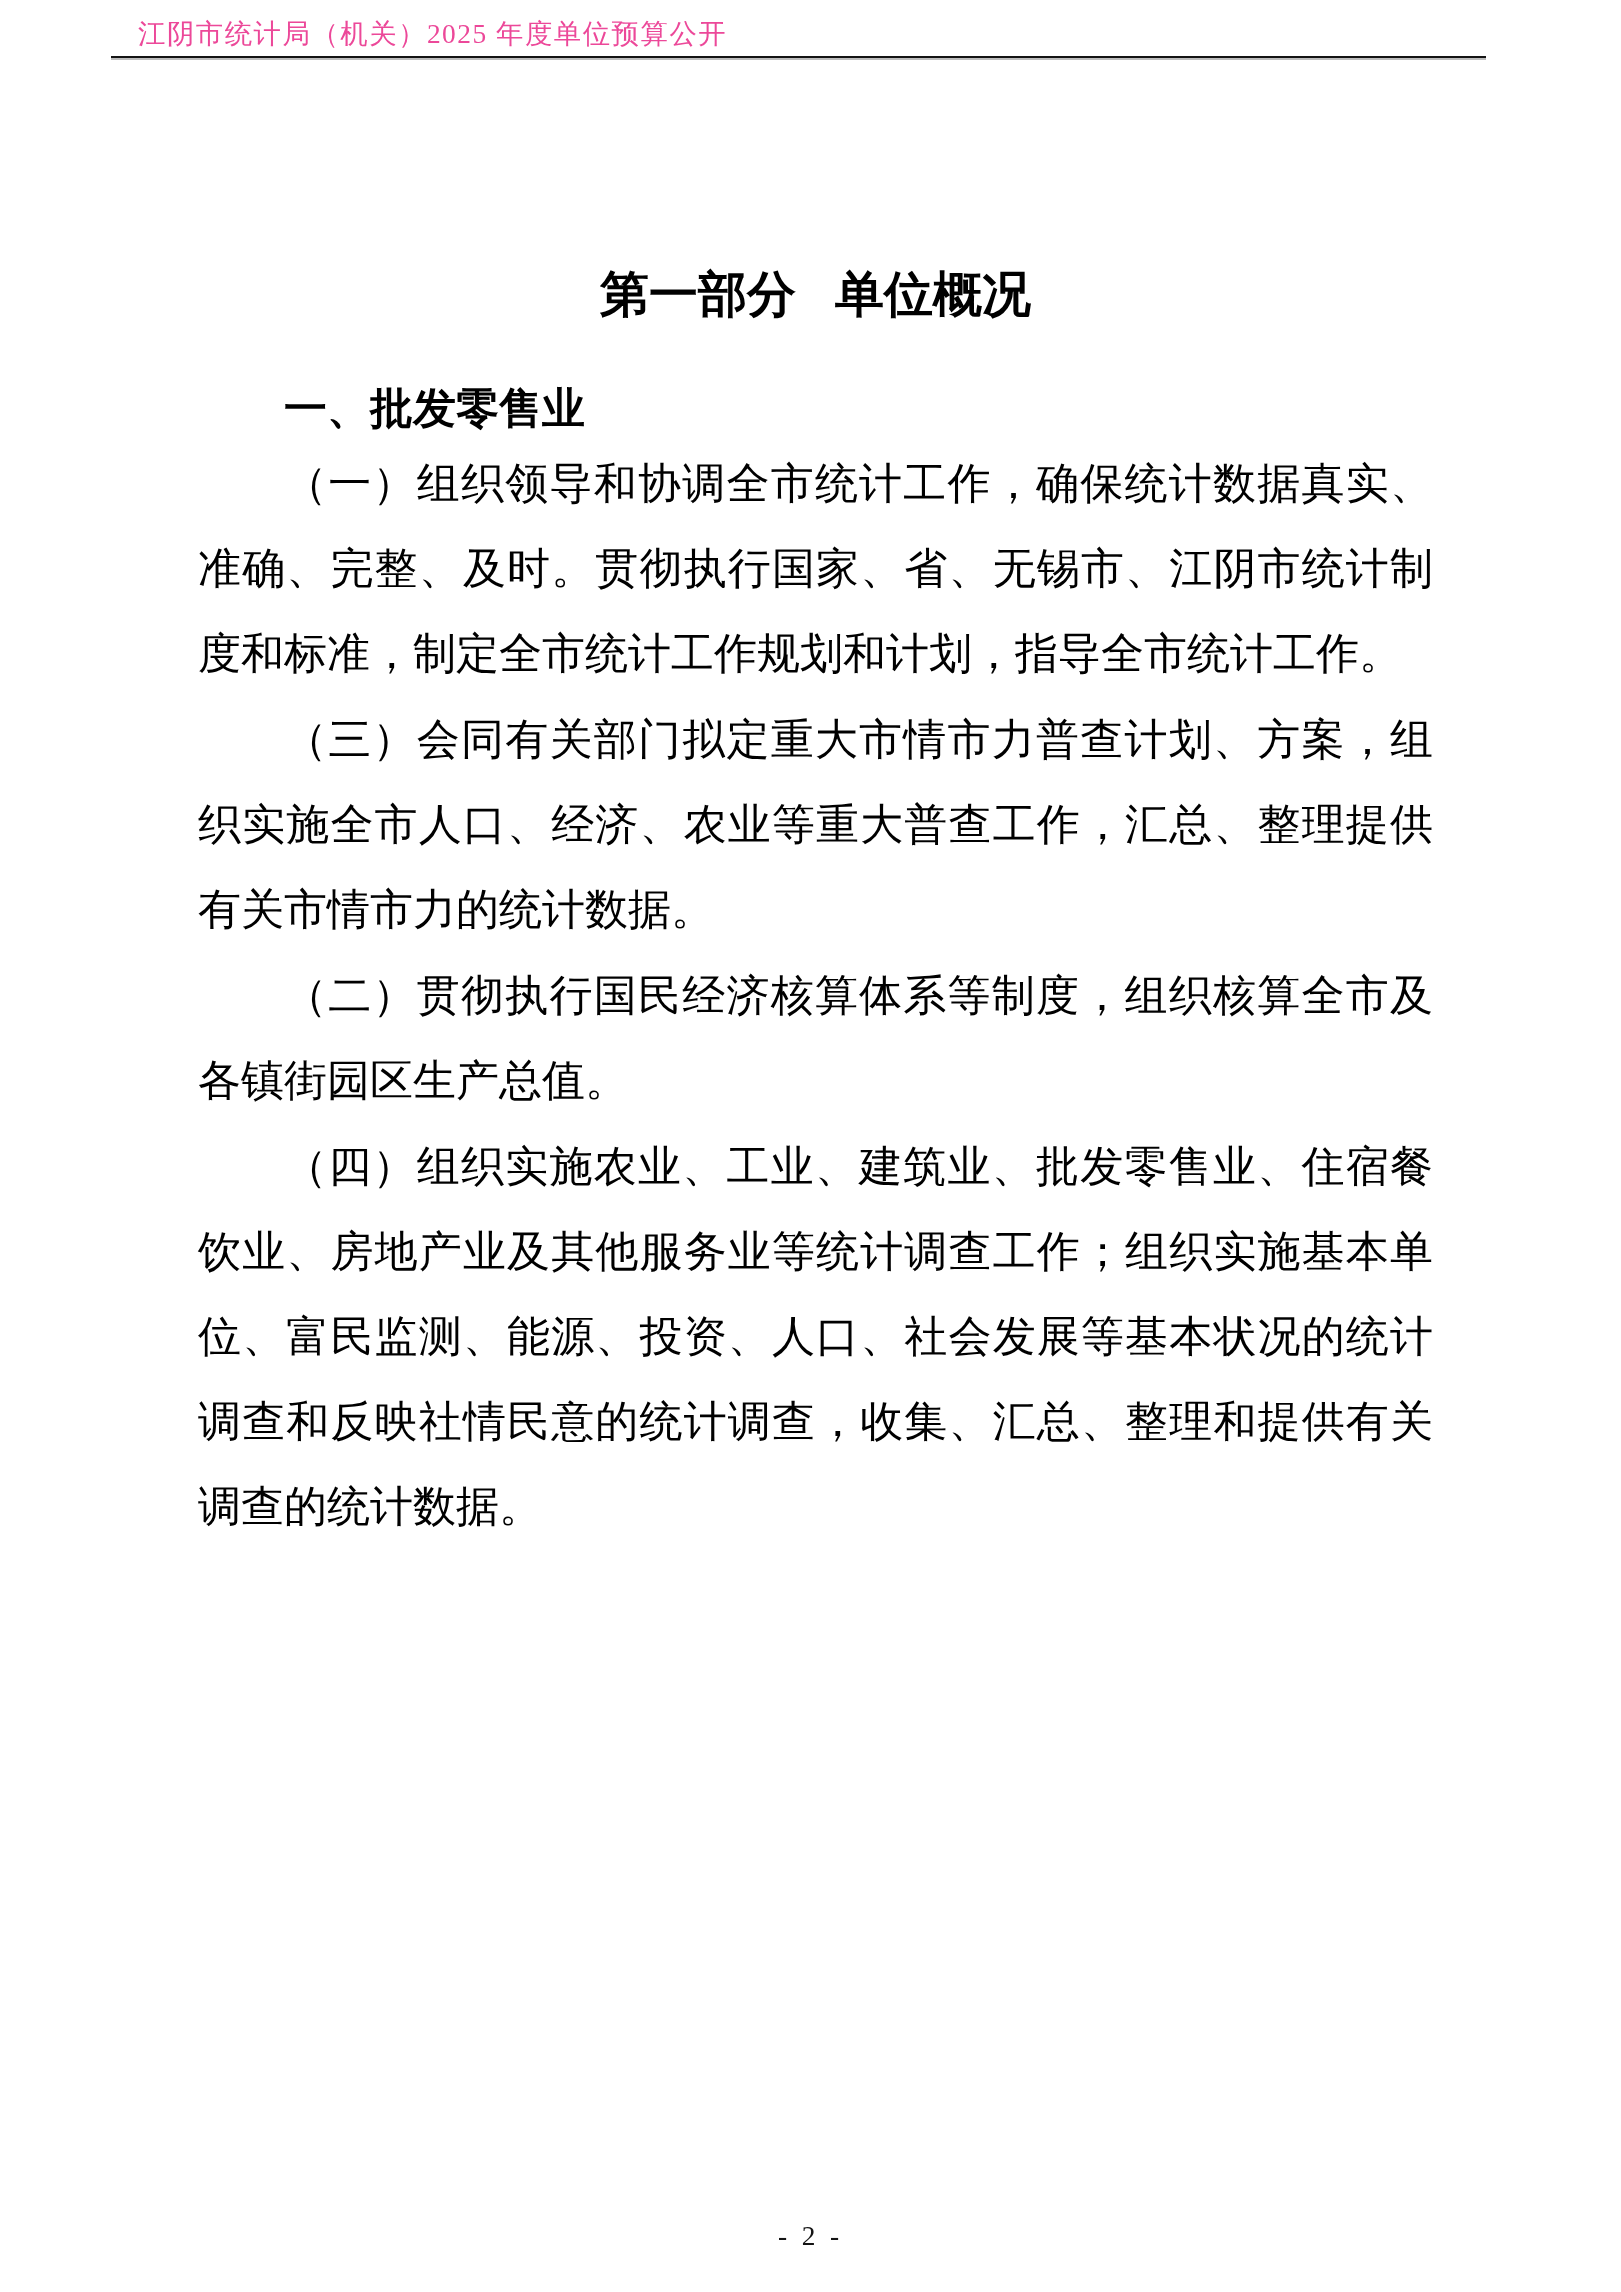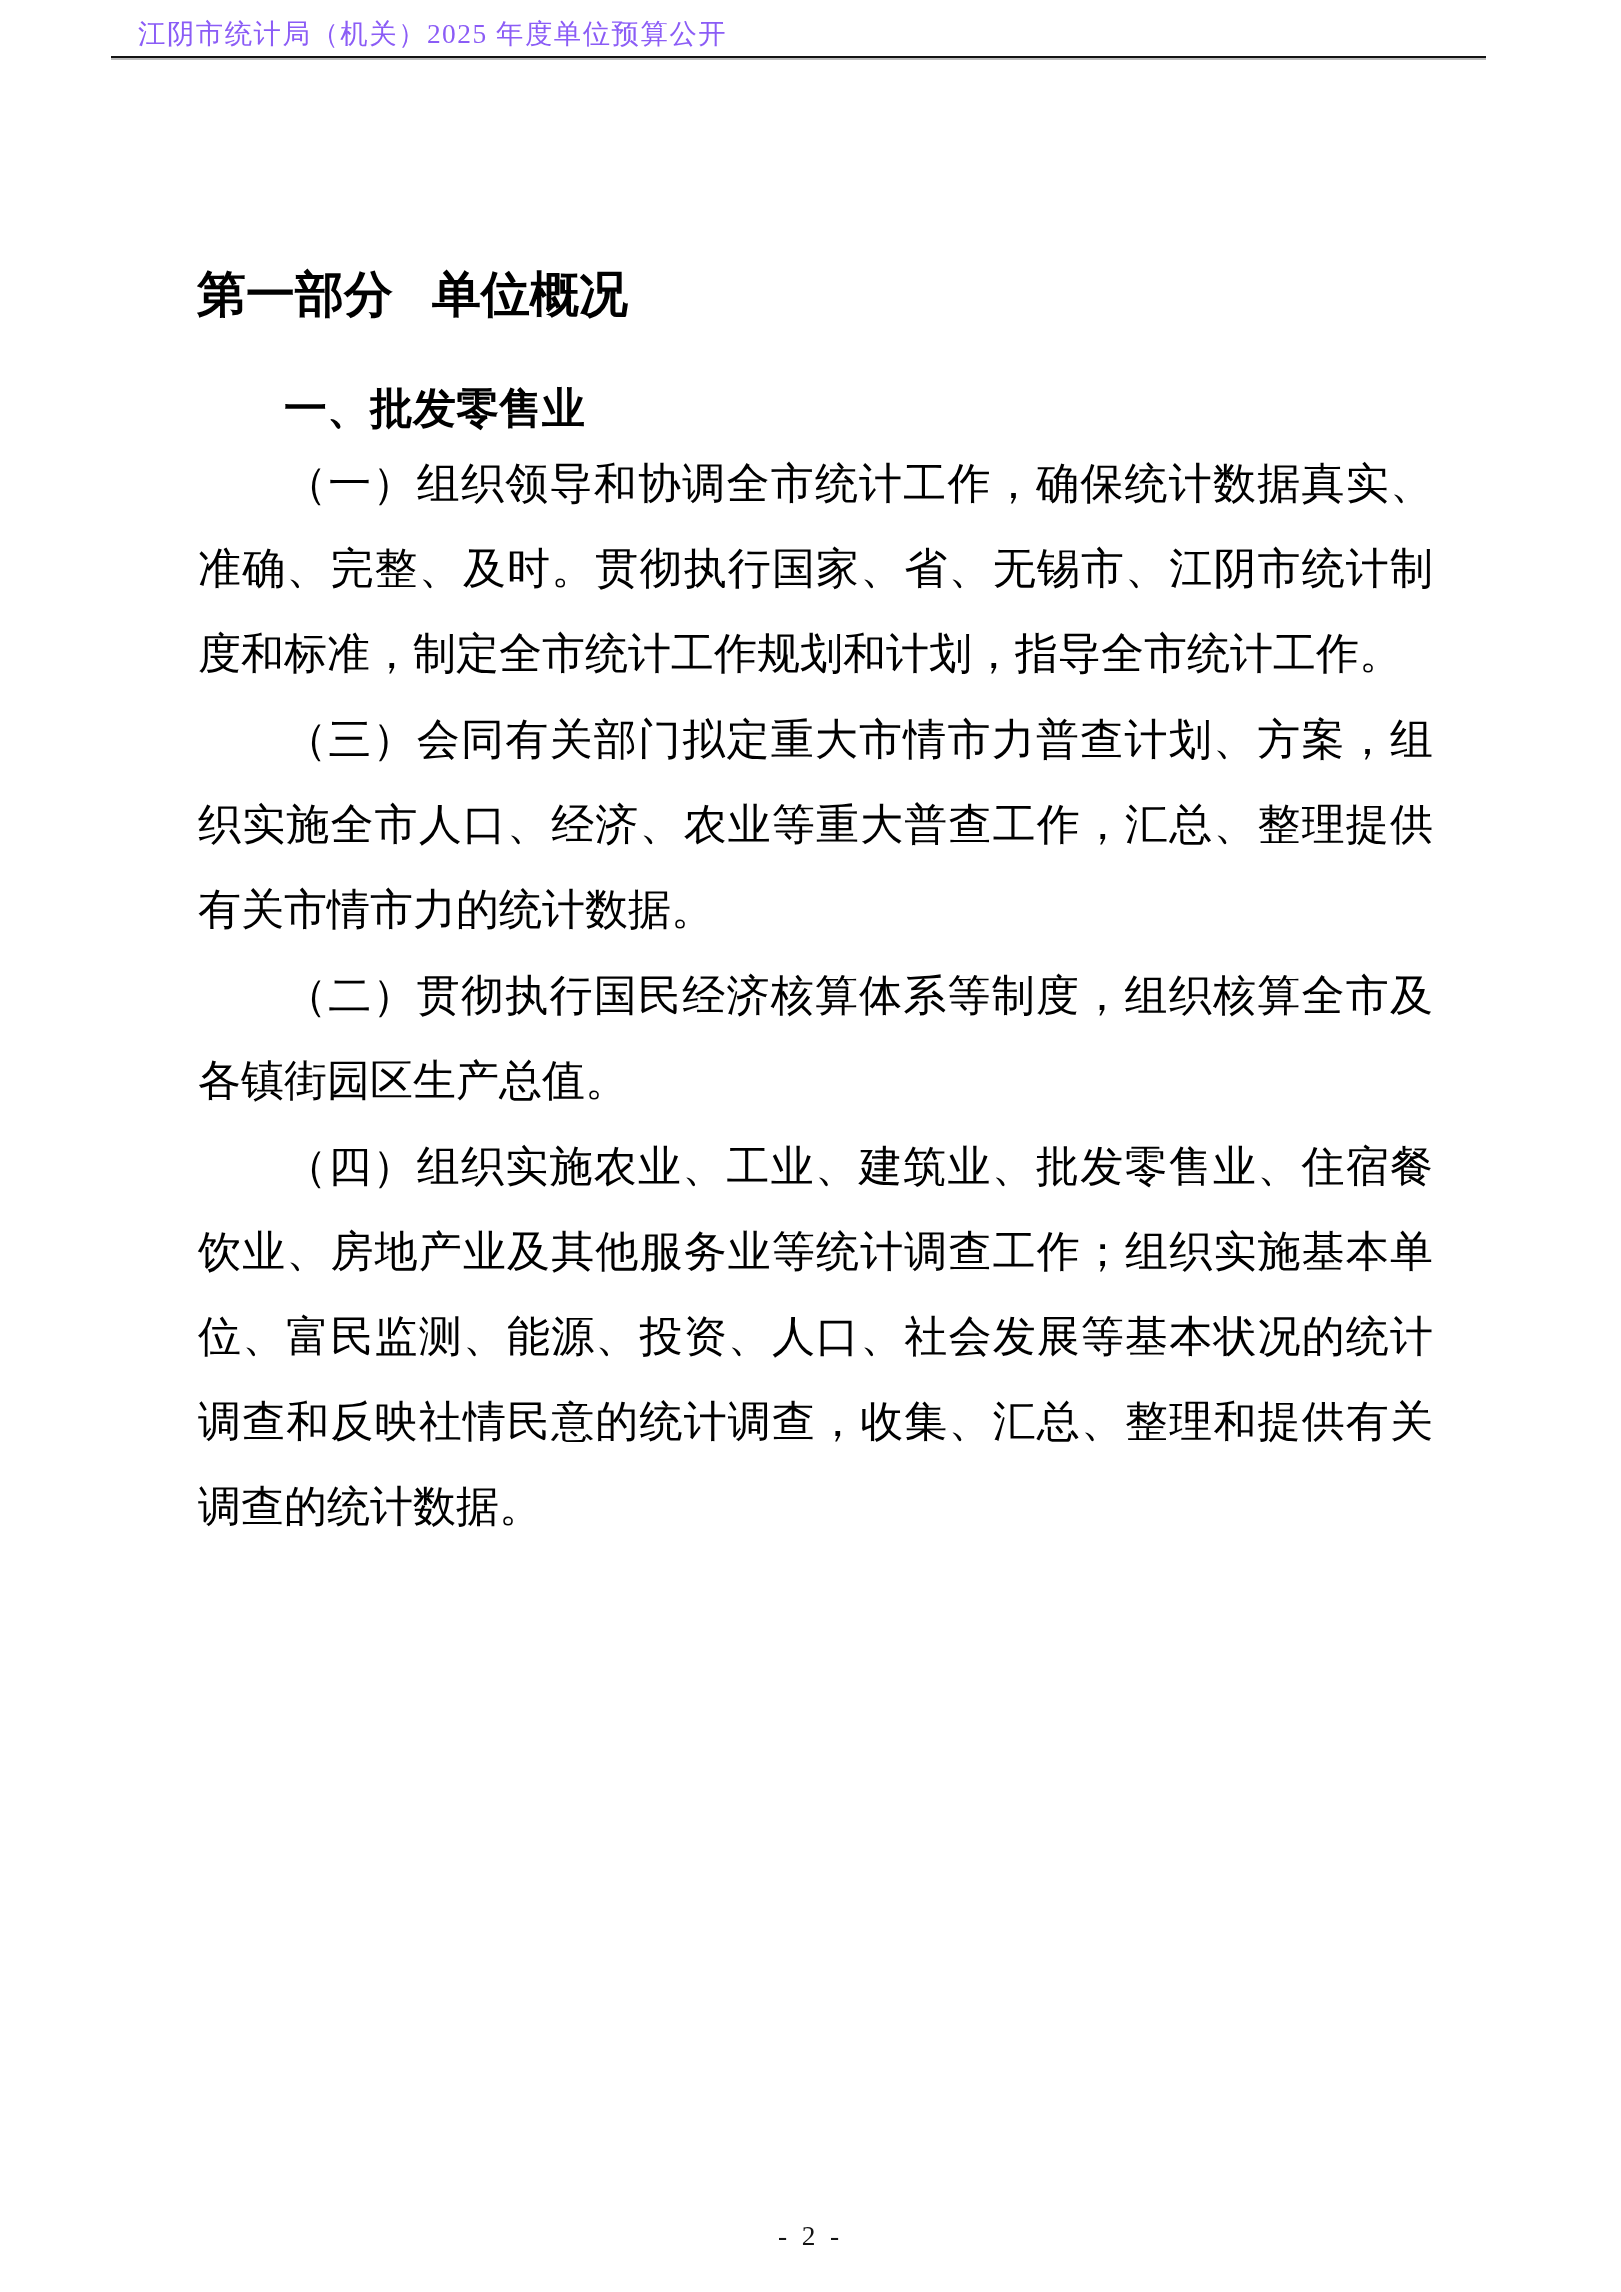--- a/index.html
+++ b/index.html
@@ -15,21 +15,21 @@
     color: #000000;
     overflow: hidden;
   }
   .header-text {
     position: absolute;
     left: 138px;
     top: 15.7px;
     font-family: "Liberation Serif", serif;
     font-size: 27.4px;
     letter-spacing: 1.5px;
-    color: #8b5cf6;
+    color: #ec4899;
     white-space: nowrap;
   }
   .header-rule {
     position: absolute;
     left: 111px;
     top: 56px;
     width: 1375px;
     height: 2px;
     background: #141414;
     border-bottom: 2px solid #bdbdbd;
@@ -39,21 +39,21 @@
     left: 197px;
     top: 263px;
     width: 1237px;
   }
   .doc-title {
     margin: 0;
     font-family: "Liberation Sans", sans-serif;
     font-weight: 700;
     font-size: 49px;
     line-height: 63px;
-    text-align: left;
+    text-align: center;
     word-spacing: 25.5px;
     color: #000000;
   }
   .section-heading {
     margin: 51px 0 0 0;
     font-family: "Liberation Sans", sans-serif;
     font-weight: 700;
     font-size: 43px;
     line-height: 63px;
     text-indent: 87px;

